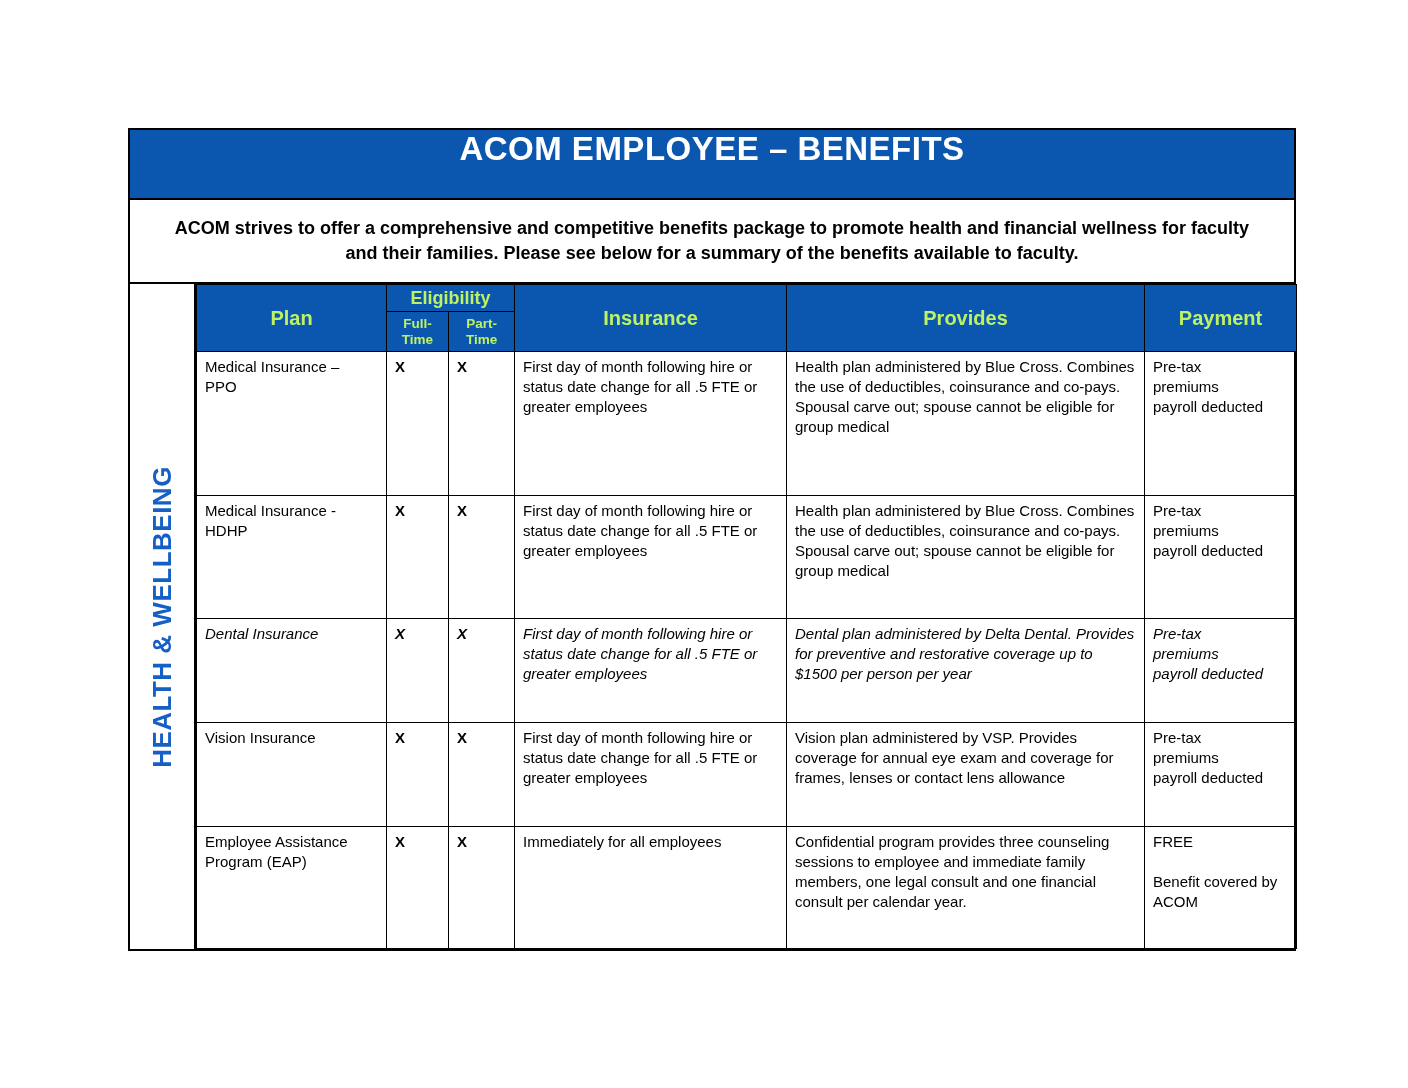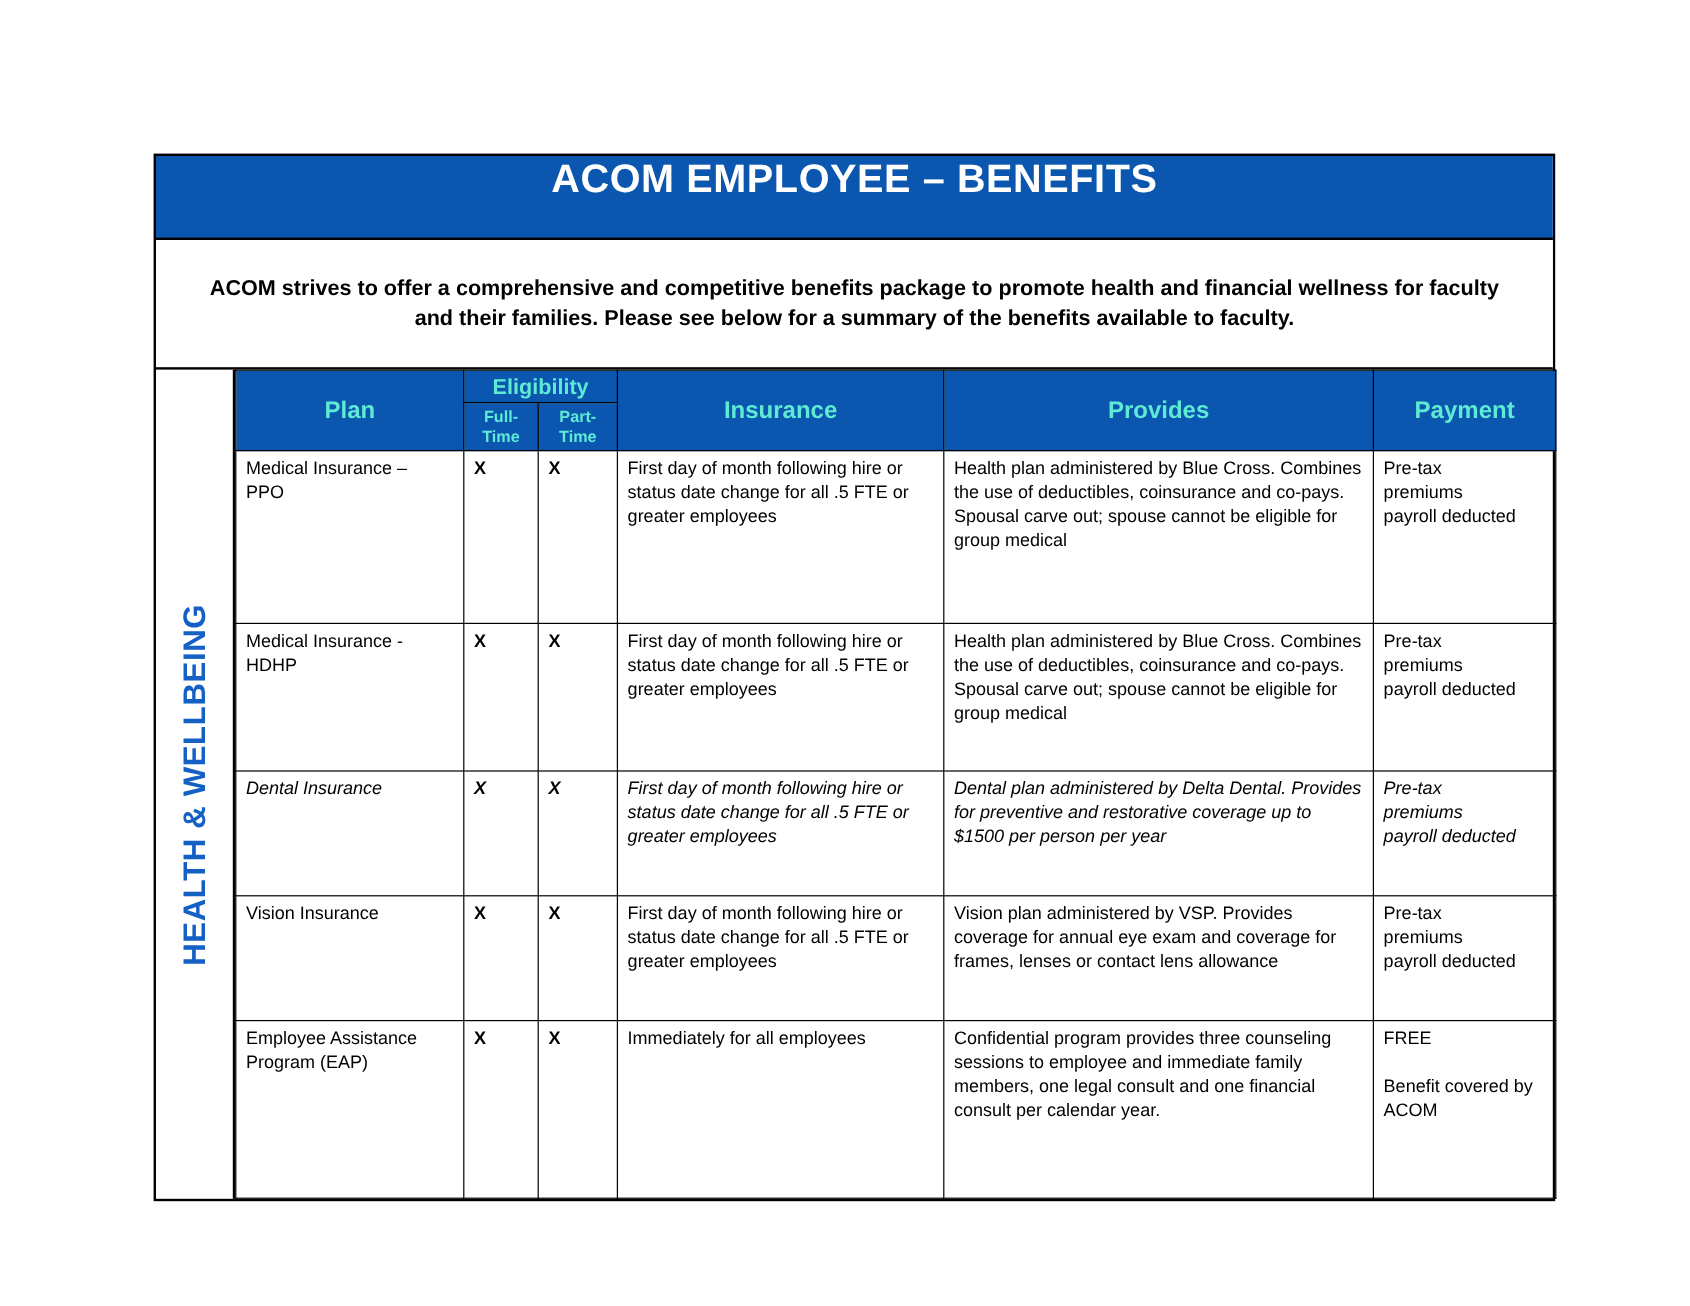--- a/index.html
+++ b/index.html
@@ -22,21 +22,21 @@
     border-bottom: 2px solid #000;
     display: flex; align-items: flex-start; justify-content: center;
   }
   .title-bar h1 {
     color: #fff;
     font-size: 33px;
     font-weight: bold;
     letter-spacing: 0.5px;
   }
   .intro {
-    height: 108px;
+    height: 84px;
     background: #fff;
     border-bottom: 2px solid #000;
     display: flex; align-items: center; justify-content: center;
     padding: 0 40px;
   }
   .intro p {
     font-size: 18px;
     font-weight: bold;
     text-align: center;
     line-height: 25px;
@@ -66,21 +66,21 @@
     border-collapse: collapse;
     table-layout: fixed;
     width: 1100px;
   }
   table.benefits th, table.benefits td {
     border: 1.5px solid #000;
     vertical-align: top;
   }
   table.benefits thead th {
     background: #0b57af;
-    color: #5eead4;
+    color: #bef264;
     font-weight: bold;
     vertical-align: middle;
     text-align: center;
   }
   th.h-main { font-size: 20px; }
   th.h-elig { font-size: 18px; height: 27px; }
   th.h-sub  { font-size: 13.5px; line-height: 16px; white-space: pre-line; height: 40px; }
   table.benefits td {
     font-size: 15px;
     line-height: 20px;
@@ -89,21 +89,21 @@
   }
   td.c-plan, td.c-pay { white-space: pre-line; }
   td.c-x {
     text-align: center;
     font-weight: bold;
   }
   tbody tr:nth-child(1) { height: 144px; }
   tbody tr:nth-child(2) { height: 123px; }
   tbody tr:nth-child(3) { height: 104px; font-style: italic; }
   tbody tr:nth-child(4) { height: 104px; }
-  tbody tr:nth-child(5) { height: 148px; }
+  tbody tr:nth-child(5) { height: 122px; }
 </style>
 </head>
 <body>
 
 <div class="page">
 
   <div class="title-bar">
     <h1>ACOM EMPLOYEE – BENEFITS</h1>
   </div>
 

